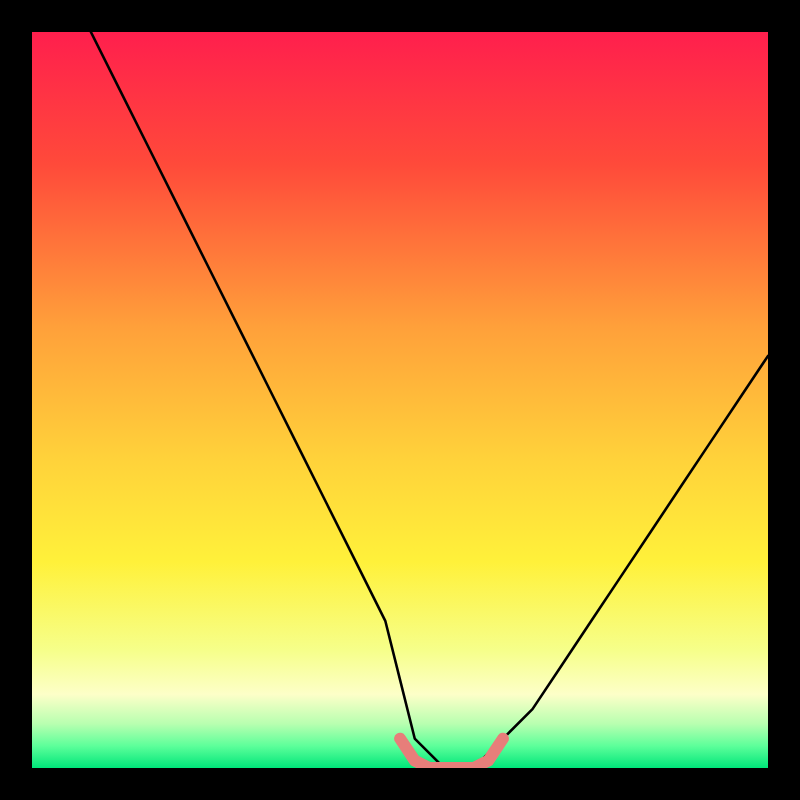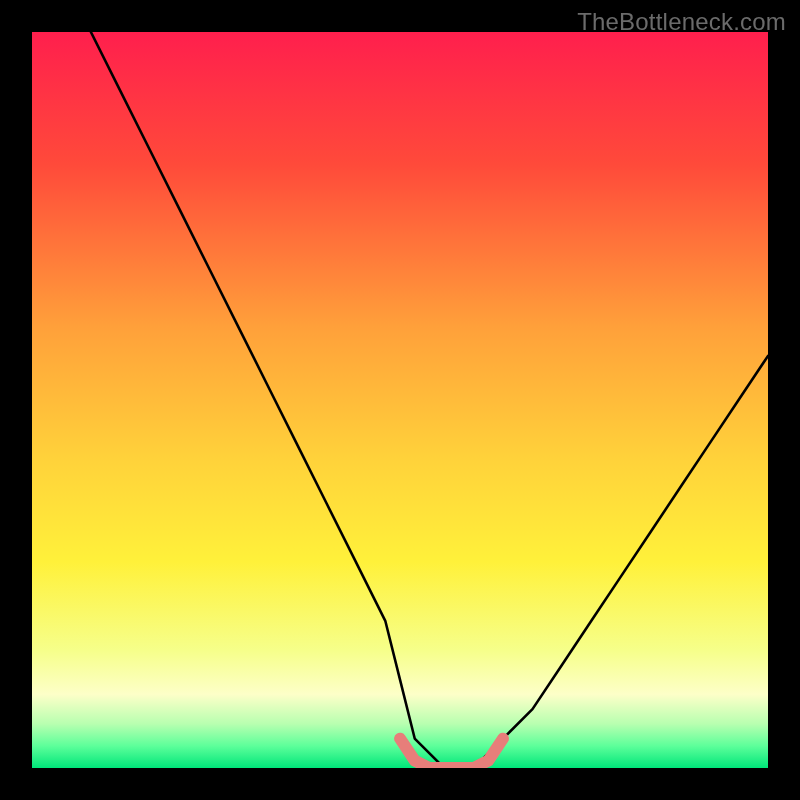--- a/index.html
+++ b/index.html
@@ -26,21 +26,20 @@
     top: 32px;
     width: 736px;
     height: 736px;
     display: block;
   }
 </style>
 </head>
 <body>
 
 <div class="frame">
-  <div class="watermark">TheBottleneck.com</div>
 
   <svg class="plot" viewBox="0 0 100 100" preserveAspectRatio="none">
     <defs>
       <linearGradient id="bg-grad" x1="0" y1="0" x2="0" y2="1">
           <stop offset="0%" stop-color="#ff1f4d"></stop>
           <stop offset="18%" stop-color="#ff4a3a"></stop>
           <stop offset="40%" stop-color="#ffa03a"></stop>
           <stop offset="57.99999999999999%" stop-color="#ffd23a"></stop>
           <stop offset="72%" stop-color="#fff13a"></stop>
           <stop offset="84%" stop-color="#f6ff8a"></stop>

